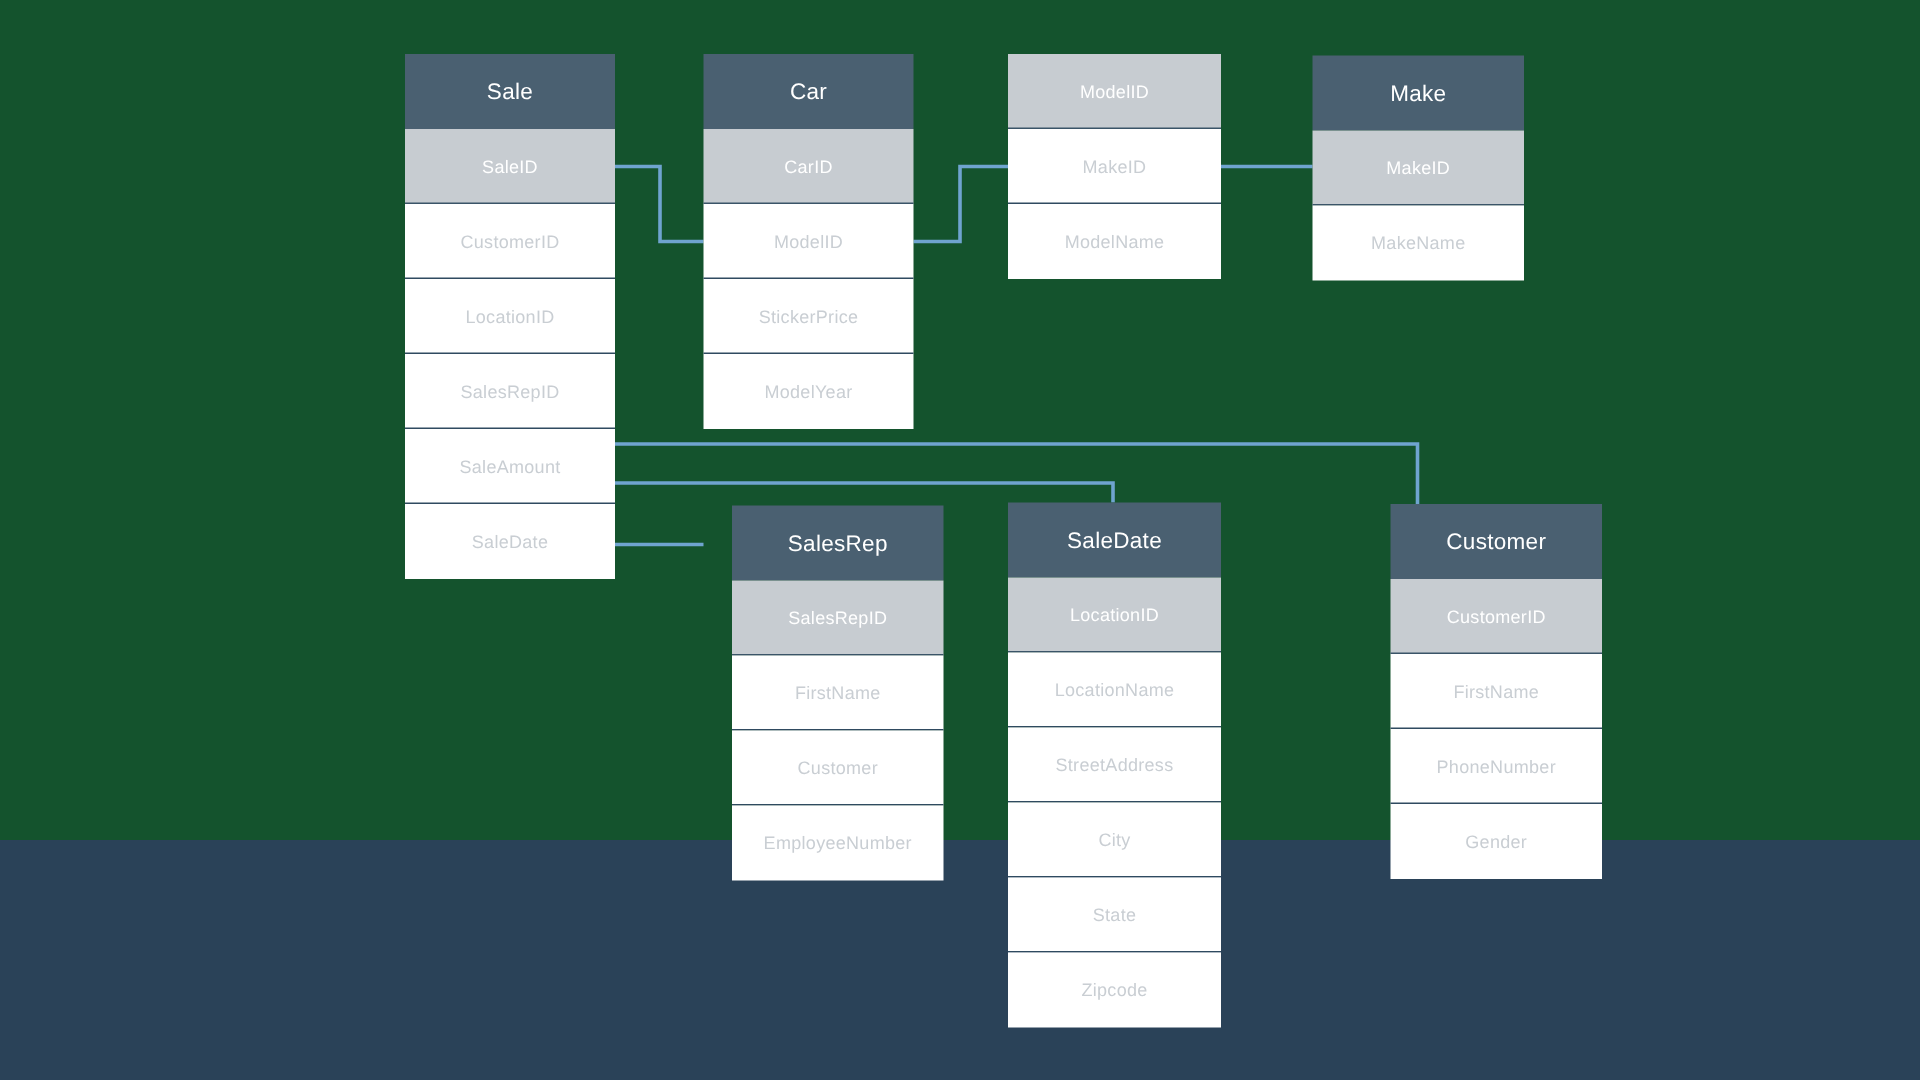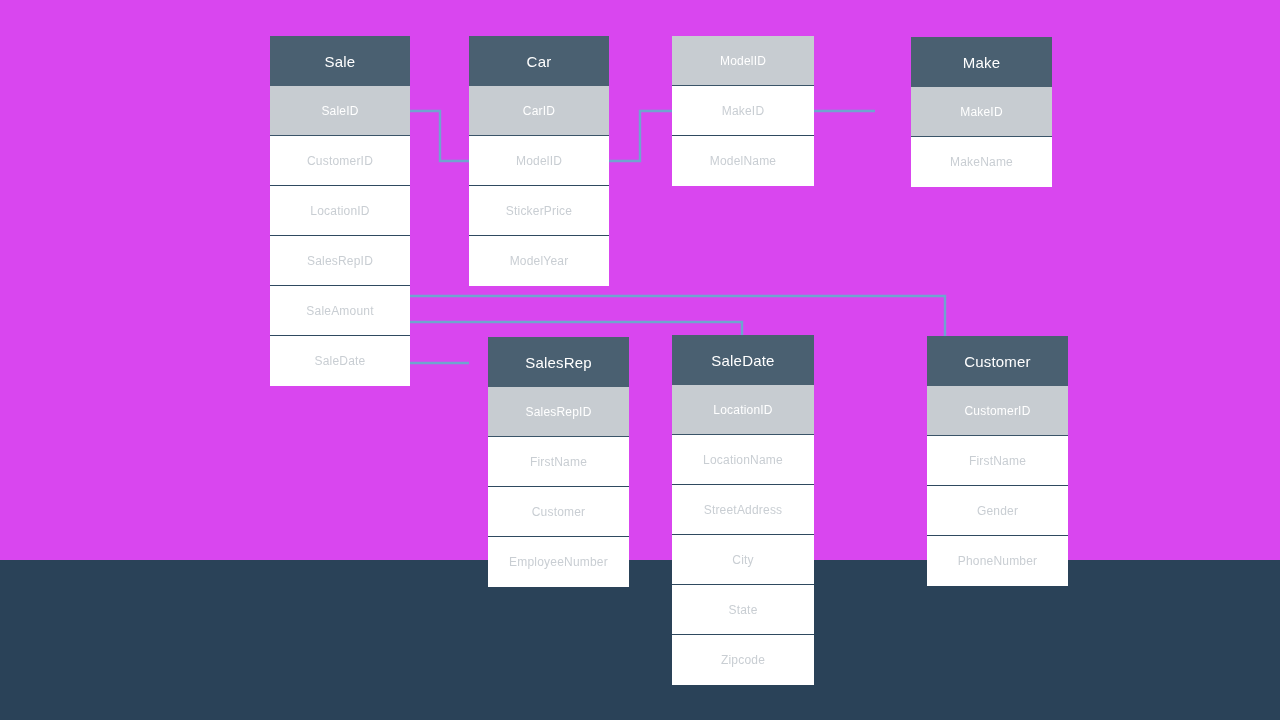--- a/index.html
+++ b/index.html
@@ -5,21 +5,21 @@
   * { box-sizing: border-box; margin: 0; padding: 0; }
   html, body {
     width: 1280px; height: 720px;
     overflow: hidden;
     background: #2a4258;
     font-family: "Liberation Sans", sans-serif;
   }
   #canvas {
     position: relative;
     width: 1280px; height: 560px;
-    background: #d946ef;
+    background: #14532d;
     padding-left: 36px;
   }
   svg#connectors {
     position: absolute;
     left: 0; top: 0;
     width: 1280px; height: 720px;
     pointer-events: none;
     z-index: 1;
   }
   .entity {
@@ -83,21 +83,21 @@
         <div class="field-row pk">CarID</div>
         <div class="field-row">ModelID</div>
         <div class="field-row">StickerPrice</div>
         <div class="field-row">ModelYear</div>
       </div>
       <div class="entity" style="left: 672px; top: 36px; width: 142px;">
         <div class="field-row pk">ModelID</div>
         <div class="field-row">MakeID</div>
         <div class="field-row">ModelName</div>
       </div>
-      <div class="entity" style="left: 875px; top: 37px; width: 141px; margin-left: 36px;">
+      <div class="entity" style="left: 875px; top: 37px; width: 141px;">
         <div class="entity-header">Make</div>
         <div class="field-row pk">MakeID</div>
         <div class="field-row">MakeName</div>
       </div>
       <div class="entity" style="left: 469px; top: 337px; width: 141px; margin-left: 19px;">
         <div class="entity-header">SalesRep</div>
         <div class="field-row pk">SalesRepID</div>
         <div class="field-row">FirstName</div>
         <div class="field-row">Customer</div>
         <div class="field-row">EmployeeNumber</div>
@@ -108,18 +108,18 @@
         <div class="field-row">LocationName</div>
         <div class="field-row">StreetAddress</div>
         <div class="field-row">City</div>
         <div class="field-row">State</div>
         <div class="field-row">Zipcode</div>
       </div>
       <div class="entity" style="left: 927px; top: 336px; width: 141px;">
         <div class="entity-header">Customer</div>
         <div class="field-row pk">CustomerID</div>
         <div class="field-row">FirstName</div>
+        <div class="field-row">PhoneNumber</div>
         <div class="field-row">Gender</div>
-        <div class="field-row">PhoneNumber</div>
       </div>
     </div>
 
 </div>
 
 </body></html>

